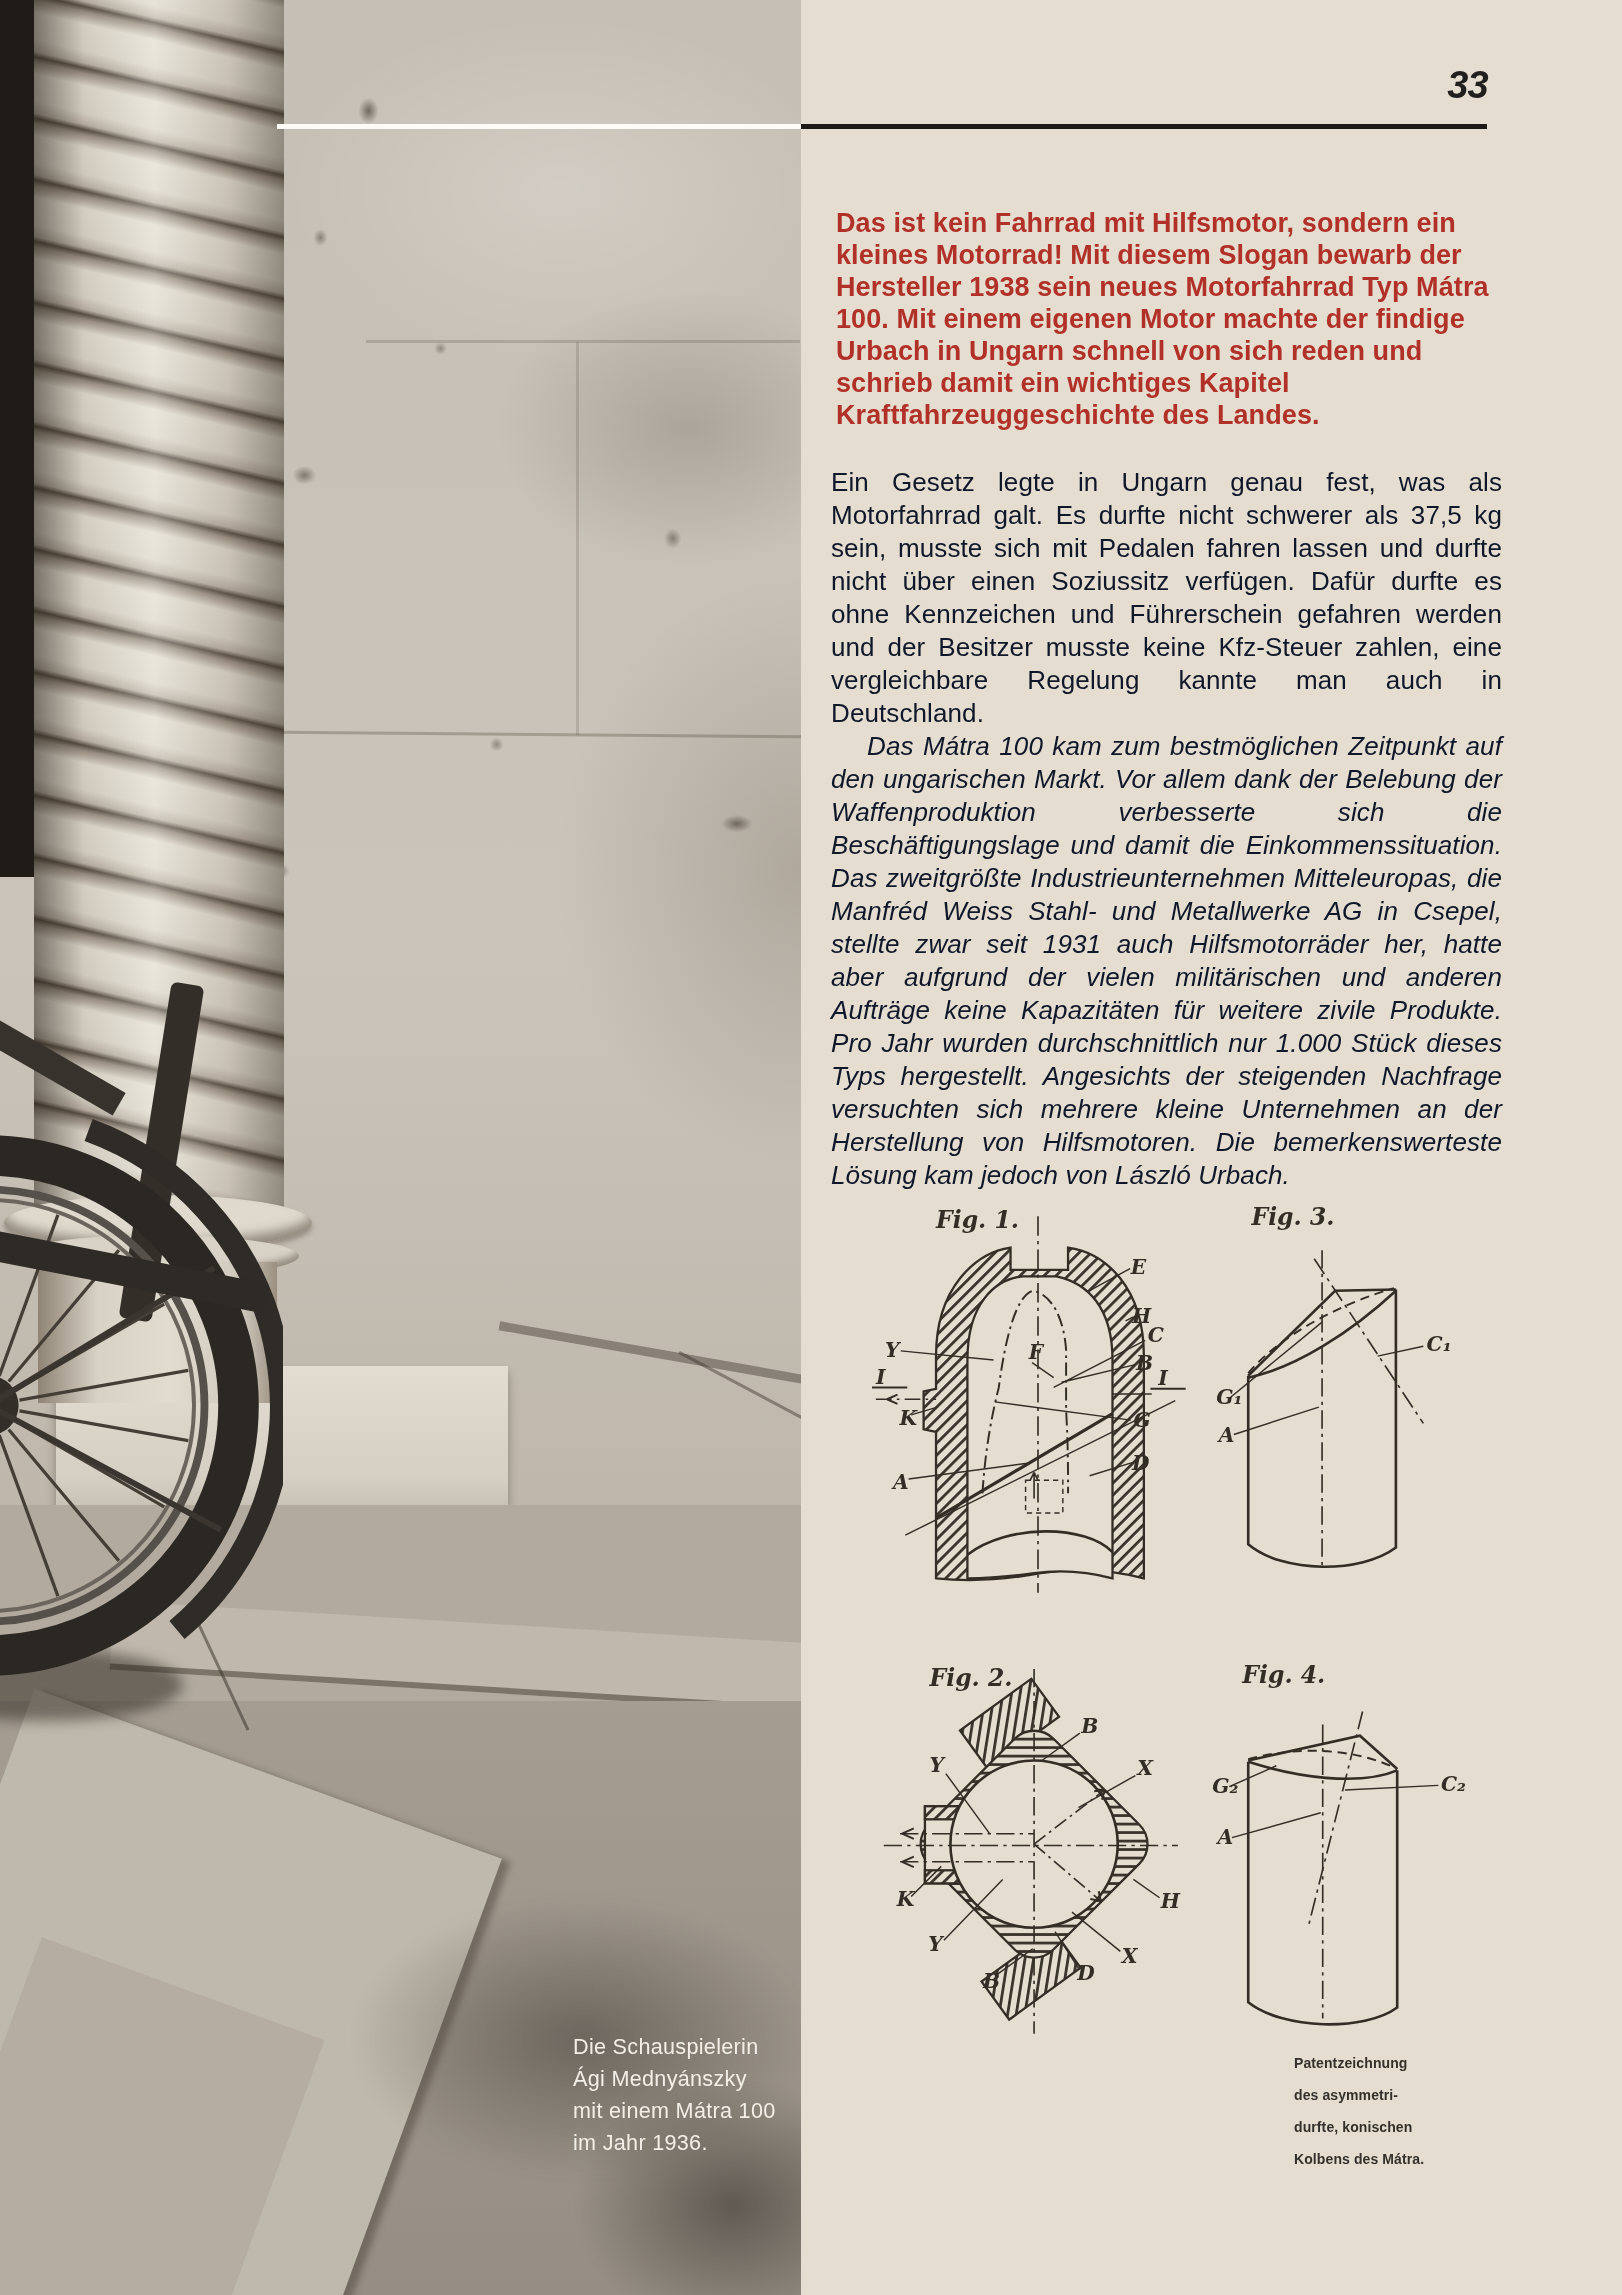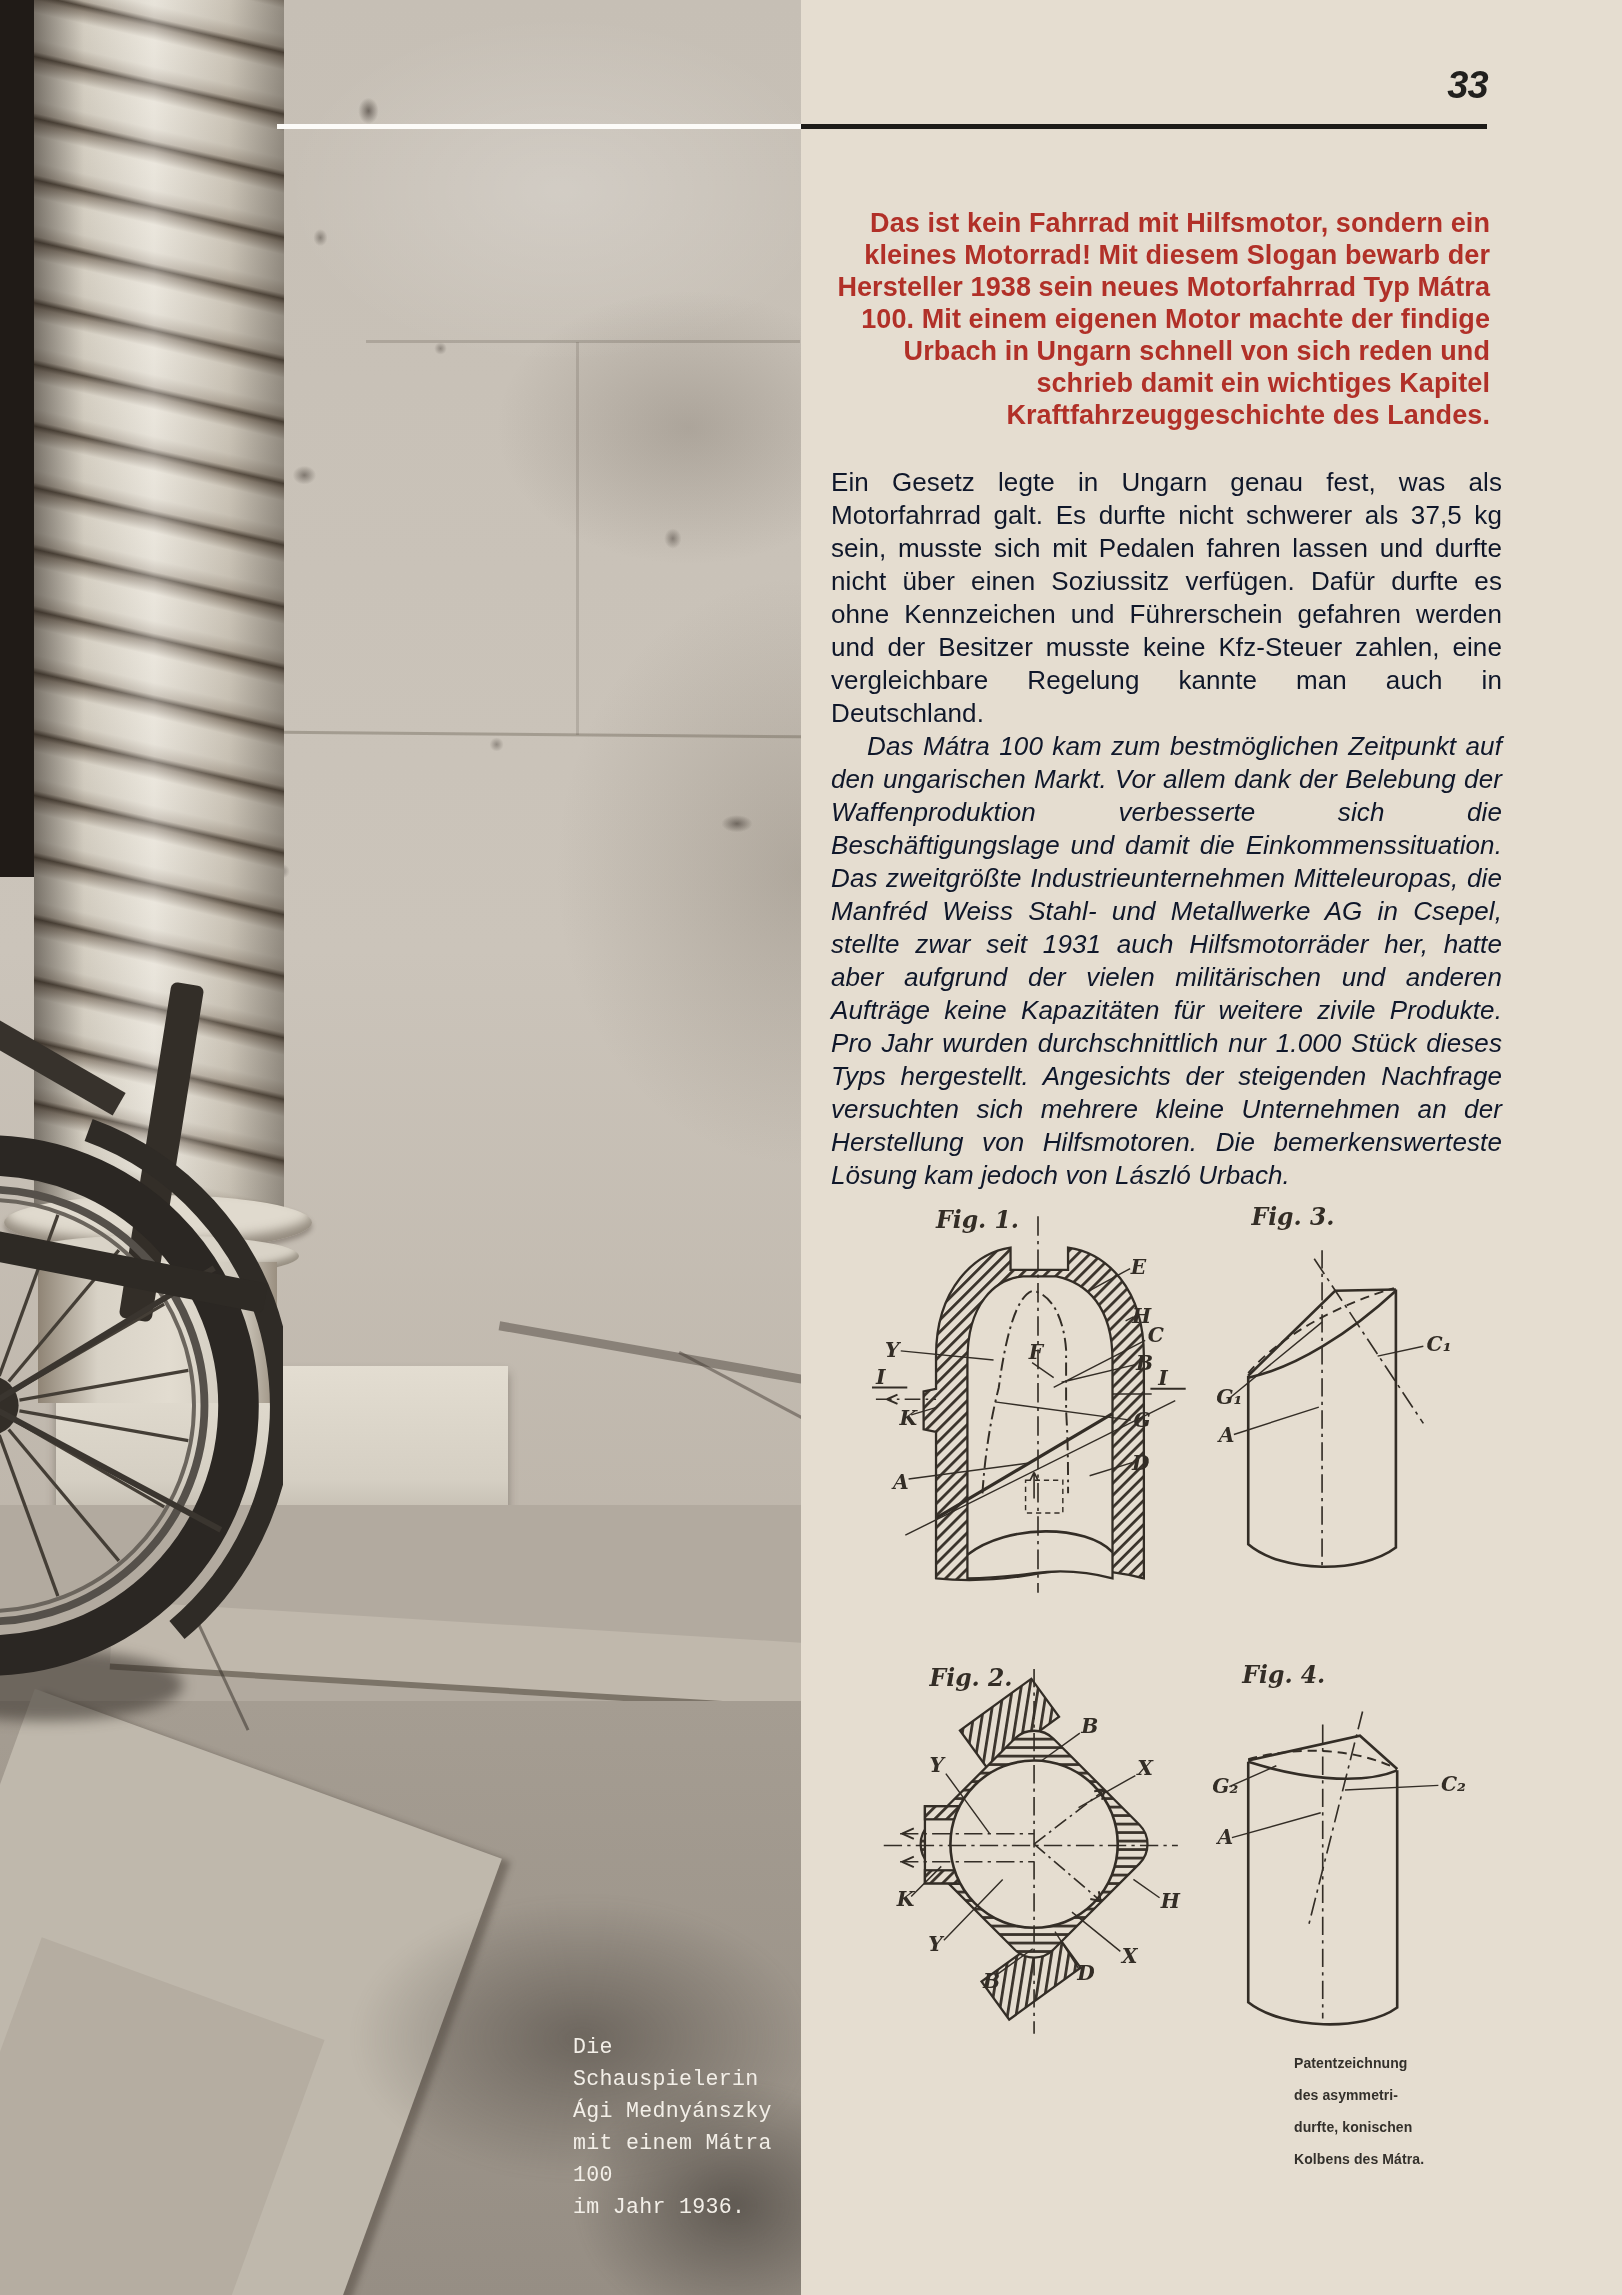--- a/index.html
+++ b/index.html
@@ -1,20 +1,20 @@
 <!DOCTYPE html>
 <html style="font-size:10.5px"><head>
 <meta charset="utf-8">
 <style>
   html,body{margin:0;padding:0;background:#888;}
   .sheet{position:relative;width:1623px;height:2295px;overflow:hidden;
          background:#e5ddd0;font-family:"Liberation Sans",sans-serif;}
 
   
-  .photo{position:absolute;left:0;top:0;width:801px;height:2295px;overflow:hidden;background:#0f766e;font-family:Liberation Mono, monospace;}
+  .photo{position:absolute;left:0;top:0;width:801px;height:2295px;overflow:hidden;background:#0f766e;}
   .wall{position:absolute;left:0;top:0;width:801px;height:1584px;background-color:#c9c2b8;
     background-image:
       radial-gradient(17px 22px at 46% 7%, rgba(40,32,26,.55), transparent 60%),
       radial-gradient(11.8px 14.4px at 40% 15%, rgba(40,32,26,.40), transparent 60%),
       radial-gradient(19.6px 15.7px at 38% 30%, rgba(40,32,26,.45), transparent 60%),
       radial-gradient(10.5px 10.5px at 55% 22%, rgba(40,32,26,.35), transparent 60%),
       radial-gradient(14.4px 17px at 84% 34%, rgba(40,32,26,.40), transparent 60%),
       radial-gradient(26px 14.4px at 92% 52%, rgba(40,32,26,.50), transparent 60%),
       radial-gradient(11.8px 11.8px at 62% 47%, rgba(40,32,26,.35), transparent 60%),
       radial-gradient(15.7px 13px at 35% 55%, rgba(40,32,26,.40), transparent 60%),
@@ -61,21 +61,21 @@
   .bar-d{position:absolute;left:-46px;top:1047px;width:177px;height:26px;background:#37322c;transform:rotate(30deg);}
   .photo-caption{position:absolute;left:573px;top:2031px;color:#f3efe8;font-size:21.6px;line-height:32px;
     letter-spacing:0.3px;z-index:5;}
 
   
   .pageface{position:absolute;left:801px;top:0;width:822px;height:2295px;background:#e5ddd0;}
   .rule-white{position:absolute;left:277px;top:124px;width:524px;height:4.6px;background:#fcfbf8;z-index:4;}
   .rule-black{position:absolute;left:801px;top:124px;width:686px;height:4.6px;background:#1d1b18;}
   .pagenum{position:absolute;left:1394px;top:64px;width:94px;text-align:right;
     font-size:38px;font-weight:800;letter-spacing:-0.7px;color:#21201e;font-style:italic;}
-  .heading{position:absolute;left:836px;top:207px;width:654px;text-align:right;
+  .heading{position:absolute;left:836px;top:207px;width:654px;text-align:left;
     color:#b13028;font-size:27px;line-height:32px;font-weight:700;letter-spacing:0.1px;}
   .bodytext{position:absolute;left:831px;top:466px;width:671px;color:#0f172a;
     font-size:26px;line-height:33px;text-align:justify;letter-spacing:0.1px;}
   .bodytext p{margin:0;}
   .bodytext p.indent{text-indent:36px;font-style:italic;}
 
   
   .fig{position:absolute;}
   .fig1{left:838px;top:1191px;width:366px;height:406px;}
   .fig3{left:1211px;top:1191px;width:294px;height:406px;}

